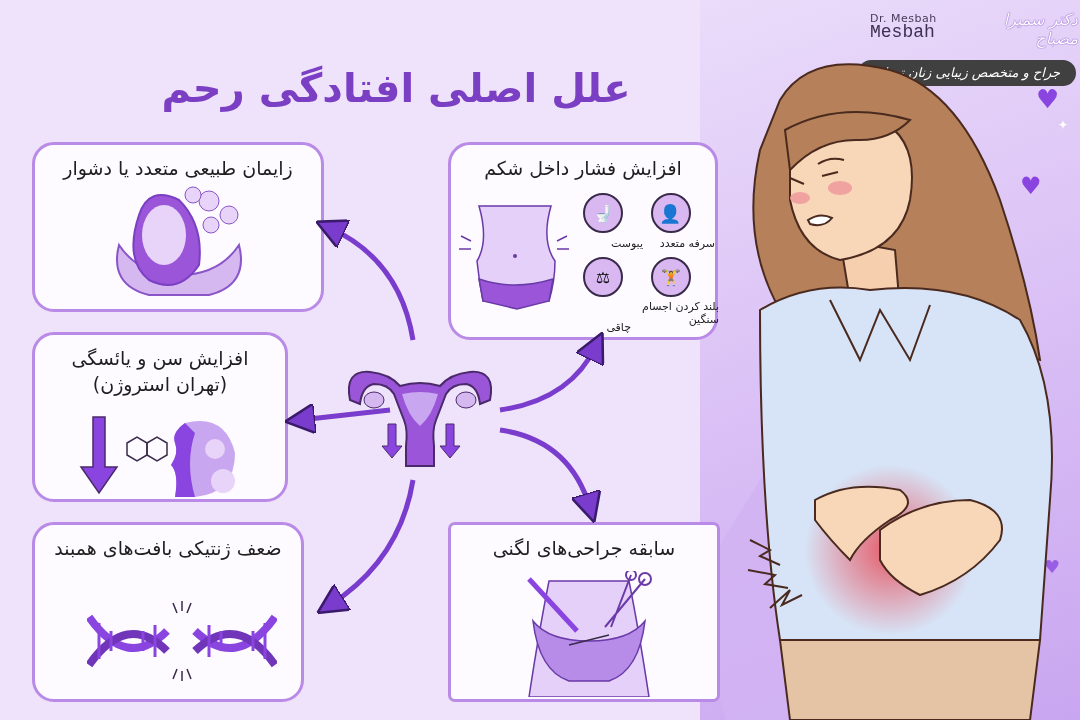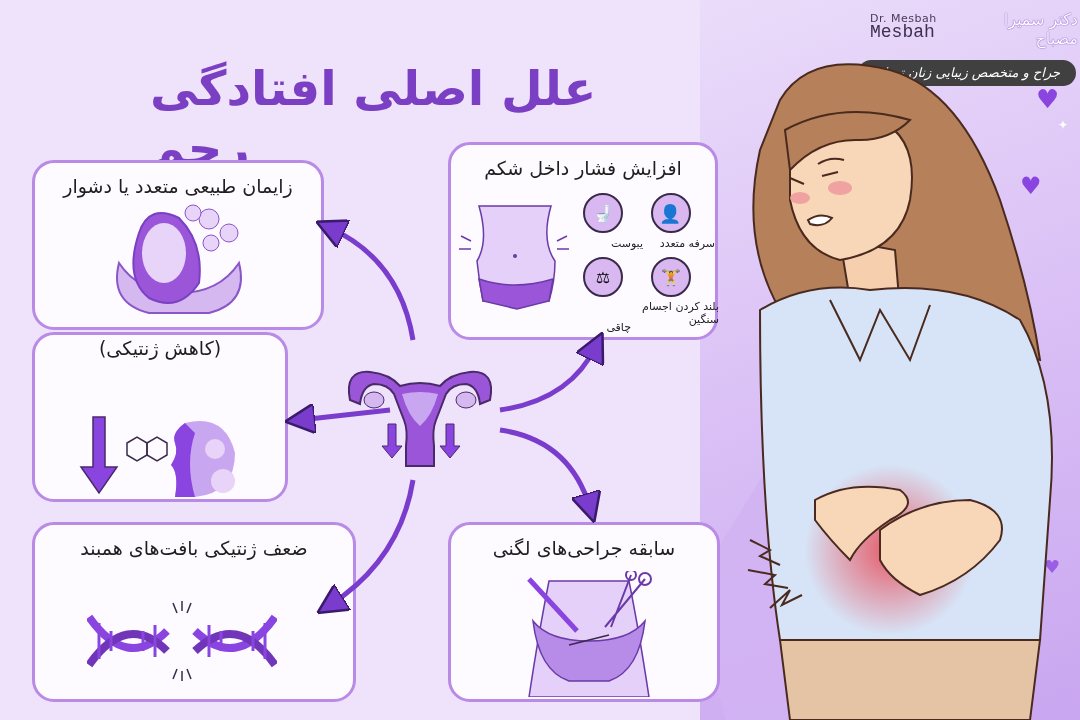--- a/index.html
+++ b/index.html
@@ -13,52 +13,52 @@
     position: absolute; left: 700px; top: 0; width: 380px; height: 720px;
     background: linear-gradient(160deg, #eadcfa 0%, #dcc3f6 45%, #c9a6f0 100%);
   }
   .right-bg-wedge {
     position: absolute; left: 690px; top: 300px; width: 180px; height: 420px;
     background: #d2b3f3;
     clip-path: polygon(100% 0, 100% 100%, 20% 100%, 0 70%);
     opacity: .8;
   }
   .title {
-    position: absolute; left: 150px; top: 58px; width: 480px; height: 60px;
-    direction: rtl; text-align: left;
-    color: #7b3fc4; font-weight: bold; font-size: 48px; line-height: 60px;
+    position: absolute; left: 156px; top: 58px; width: 480px; height: 60px;
+    direction: rtl; text-align: center;
+    color: #7b3fc4; font-weight: bold; font-size: 40px; line-height: 60px;
   }
   .card {
     position: absolute; background: #fdfbff;
     border: 3px solid #b98ae6; border-radius: 22px;
   }
   .card-title {
     direction: rtl; text-align: center; color: #1e1e1e;
     font-size: 19px; line-height: 26px; padding-top: 10px;
   }
-  #card-births { left: 32px; top: 160px; width: 292px; height: 170px; }
+  #card-births { left: 32px; top: 142px; width: 292px; height: 170px; }
   #card-age { left: 32px; top: 332px; width: 256px; height: 170px; }
-  #card-genetic { left: 32px; top: 522px; width: 324px; height: 180px; }
+  #card-genetic { left: 32px; top: 522px; width: 272px; height: 180px; }
   #card-pressure { left: 448px; top: 142px; width: 270px; height: 198px; }
-  #card-surgery { left: 448px; top: 522px; width: 272px; height: 180px; }
+  #card-surgery { left: 448px; top: 522px; width: 272px; height: 180px; border-radius: 7px; }
 
   .icon-svg { position: absolute; }
   .sub-label {
     position: absolute; direction: rtl; text-align: right;
     font-size: 11px; line-height: 13px; color: #222;
   }
   .circle-icon {
     position: absolute; width: 40px; height: 40px; border-radius: 50%;
     background: #d9b8f2; border: 2px solid #3a2a4a;
     display: flex; align-items: center; justify-content: center;
   }
   .logo-wrap { position: absolute; left: 850px; top: 4px; width: 228px; height: 72px; }
   .logo-en1 { position: absolute; left: 20px; top: 8px; font-size: 11px; color: #4a3a5a; letter-spacing: .5px; }
   .logo-en2 { position: absolute; left: 20px; top: 18px; font-size: 18px; color: #3d3050; font-family: Liberation Mono, monospace; }
-  .logo-fa-sig { position: absolute; left: 126px; top: 6px; font-size: 16px; color: #fff; 
+  .logo-fa-sig { position: absolute; left: 126px; top: 6px; font-size: 16px; color: #fff; font-style: italic;
     text-shadow: 0 0 1px #7b3fc4, 0 0 1px #7b3fc4; direction: rtl; }
   .logo-banner {
     position: absolute; left: 8px; top: 56px; width: 218px; height: 26px;
     background: #404040; border-radius: 13px; color: #fff; direction: rtl;
     text-align: center; font-size: 13px; line-height: 26px; font-style: italic;
   }
   .heart { position: absolute; color: #8a44e0; }
 </style>
 </head>
 <body>
@@ -148,21 +148,22 @@
       <span style="font-size:16px;">🏋</span>
     </div>
   <div class="sub-label" style="left:170px;top:155px;width:98px;">بلند کردن اجسام سنگین</div>
   <div class="circle-icon" style="left:132px;top:112px;">
       <span style="font-size:16px;">⚖</span>
     </div>
   <div class="sub-label" style="left:100px;top:155px;width:80px;margin-top:21px;">چاقی</div>
 </div>
 
 <div class="card" id="card-age">
-  <div class="card-title" style="padding-top:0;">(کاهش ژنتیکی)</div>
+  <div class="card-title">افزایش سن و یائسگی</div>
+  <div class="card-title" style="padding-top:0;">(تهران استروژن)</div>
   <svg class="icon-svg" style="left:40px;top:78px;" width="170" height="84" viewBox="0 0 170 84">
     <path d="M18 4 L30 4 L30 54 L42 54 L24 80 L6 54 L18 54 Z" fill="#8a44e0" stroke="#4a2a6a" stroke-width="1.5"></path>
     <path d="M52 30 L62 24 L72 30 L72 42 L62 48 L52 42Z" fill="none" stroke="#3a2a4a" stroke-width="1.5"></path>
     <path d="M72 30 L82 24 L92 30 L92 42 L82 48 L72 42Z" fill="none" stroke="#3a2a4a" stroke-width="1.5"></path>
     <path d="M110 10 Q150 0 160 40 Q160 80 120 84 L100 84 Q104 60 96 52 Q104 40 100 30 Q100 16 110 10Z" fill="#c9a6f0"></path>
     <path d="M110 10 Q96 20 100 30 Q104 40 96 52 Q104 60 100 84 L120 84 Q110 50 120 20Z" fill="#8a44e0"></path>
     <circle cx="140" cy="36" r="10" fill="#e7d4f8"></circle>
     <circle cx="148" cy="68" r="12" fill="#e7d4f8"></circle>
   </svg>
 </div>

